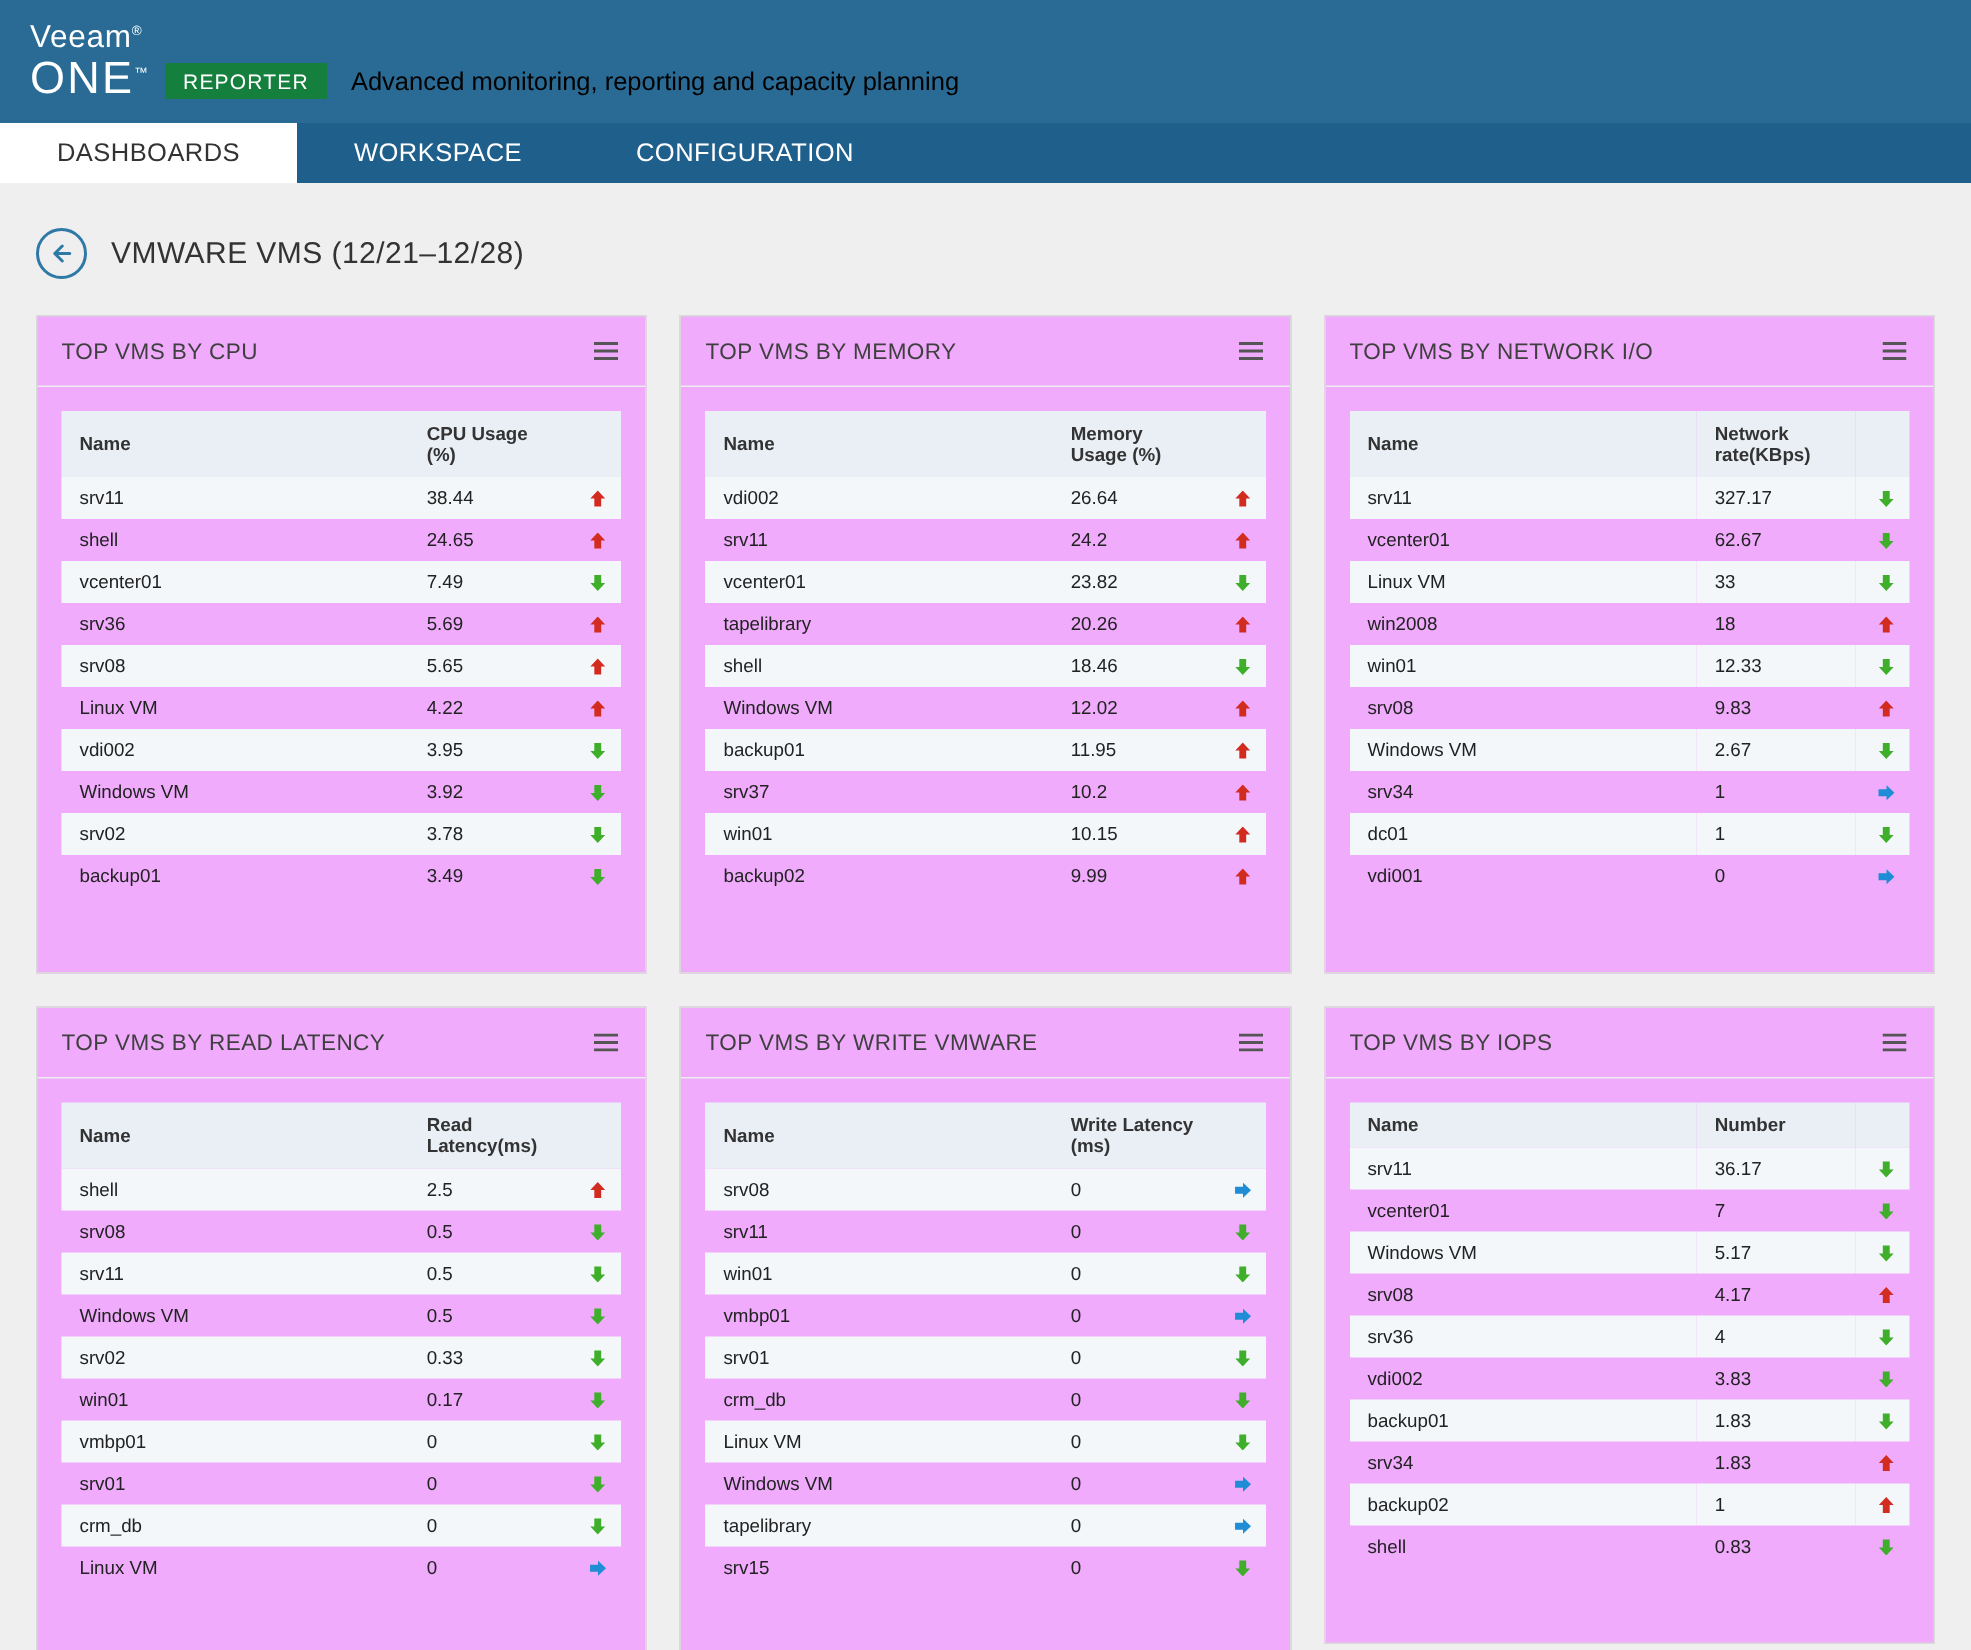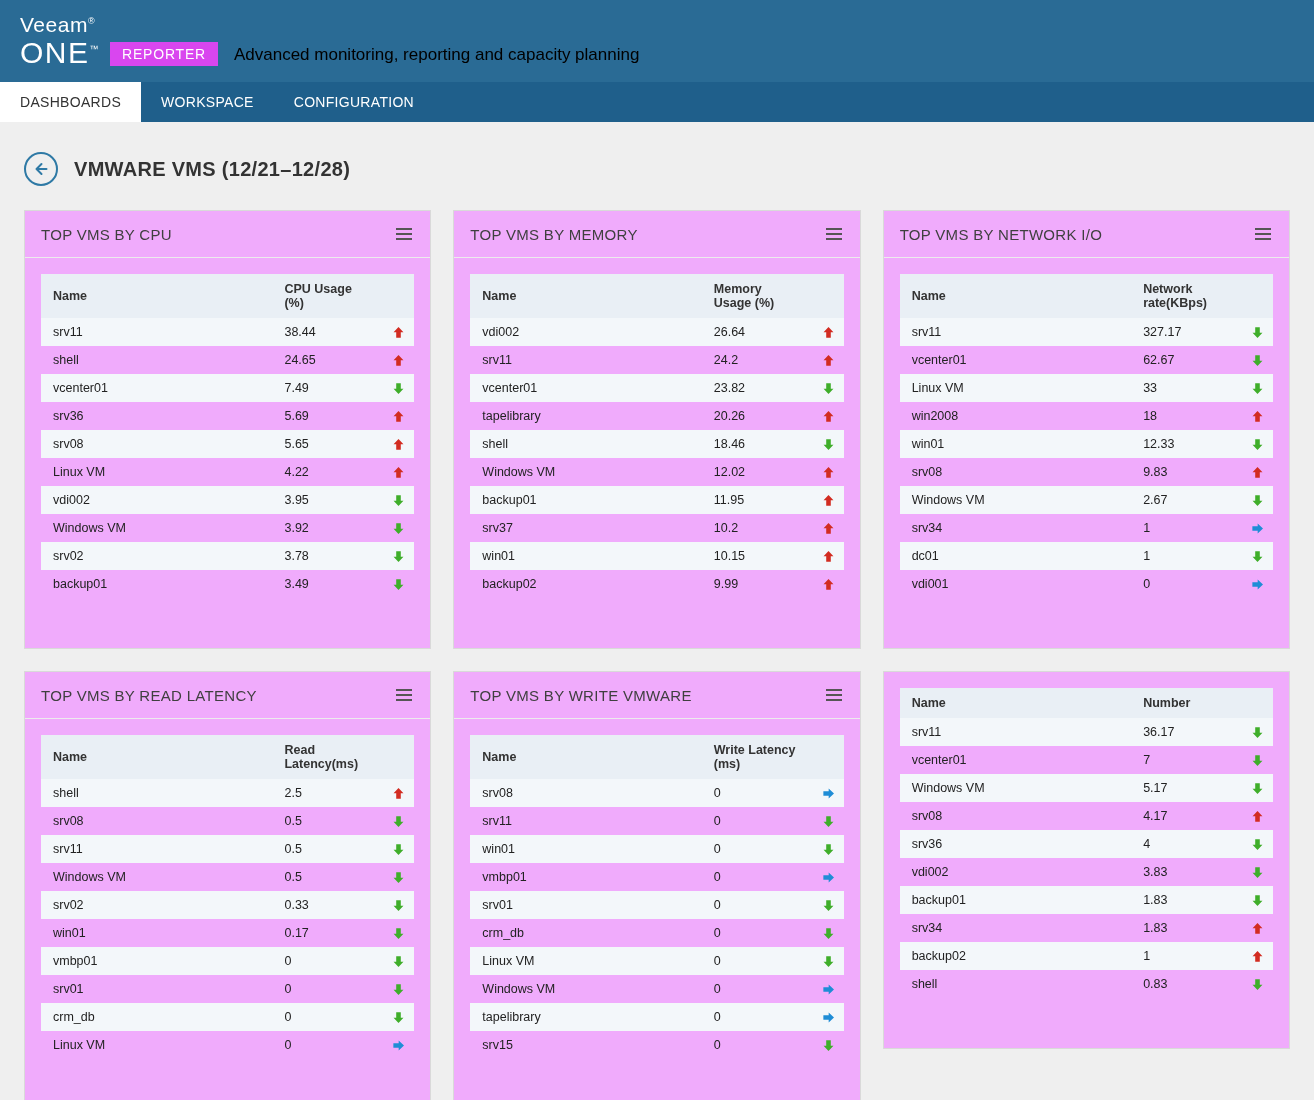--- a/index.html
+++ b/index.html
@@ -15,51 +15,51 @@
     display:flex; align-items:center;
     padding:0 14px 0 20px;
   }
   .brand-row { display:flex; align-items:flex-end; }
   .brand-text { color:#fff; line-height:1; }
   .brand-veeam { font-size:21px; letter-spacing:.5px; }
   .brand-veeam sup { font-size:9px; vertical-align:super; }
   .brand-one { font-size:30px; letter-spacing:1.5px; margin-top:3px; }
   .brand-one sup { font-size:9px; vertical-align:super; }
   .badge {
-    background:#d946ef; color:#fff;
+    background:#15803d; color:#fff;
     font-size:14px; letter-spacing:.8px;
     padding:4px 12px; margin-left:10px; margin-bottom:2px;
   }
   .tagline {
     color:#000000; font-size:17px;
     margin-left:16px; margin-bottom:3px;
   }
   .header-right { margin-left:auto; display:flex; align-items:center; }
   .login-info { line-height:1.45; }
   .login-label { color:#d3e4ef; font-size:12.5px; }
   .login-user { color:#fff; font-size:13px; font-weight:bold; }
   .vdivider { width:1px; height:46px; background:rgba(255,255,255,.35); margin:0 20px; }
   .signout { color:#fff; font-size:13px; text-decoration:none; cursor:pointer; }
   
   .navbar { background:#1f5f8b; height:40px; display:flex; }
   .nav-tab {
-    line-height:40px; padding:0 20px;
-    color:#fff; font-size:14px; letter-spacing:.3px;
+    line-height:40px; padding:0 38px;
+    color:#fff; font-size:17px; letter-spacing:.3px;
     cursor:pointer; white-space:nowrap;
   }
   .nav-tab.active { background:#fff; color:#333; }
   
   .title-row { display:flex; align-items:center; padding:30px 24px 24px; gap:16px; }
   .back-btn {
     width:34px; height:34px; border-radius:50%;
     border:2px solid #2e79a5; background:transparent;
     display:flex; align-items:center; justify-content:center;
     cursor:pointer; flex:0 0 auto;
   }
-  .page-title { font-size:20px; font-weight:700; color:#333; letter-spacing:.3px; }
+  .page-title { font-size:20px; font-weight:400; color:#333; letter-spacing:.3px; }
   
   .grid {
     display:grid; grid-template-columns:repeat(3,1fr);
     gap:22px; padding:0 24px 26px; align-items:start;
   }
   .panel { background:#f0abfc; border:1px solid #d9d9d9; }
   .panel-header {
     display:flex; align-items:center; justify-content:space-between;
     padding:14px 16px; border-bottom:1px solid #ececec;
   }
@@ -580,20 +580,30 @@
                 <td class="cell-value">0</td>
                 <td class="cell-trend"><svg viewBox="0 0 12 12" width="11" height="11" class="arrow arrow-down">
                     <path d="M6 0 L11.4 5.8 H8.5 V11.6 H3.5 V5.8 H0.6 Z" fill="#3fae2a"></path>
                   </svg></td>
               </tr>
             </tbody>
       </table>
     </div>
   </section>
       <section class="panel">
+    <div class="panel-header">
+      <h2 class="panel-title">TOP VMS BY IOPS</h2>
+      <button class="menu-btn">
+        <svg width="16" height="12" viewBox="0 0 16 12">
+          <rect y="0" width="16" height="2" fill="#555"></rect>
+          <rect y="5" width="16" height="2" fill="#555"></rect>
+          <rect y="10" width="16" height="2" fill="#555"></rect>
+        </svg>
+      </button>
+    </div>
     <div class="panel-body">
       <table class="vm-table">
         <thead>
           <tr>
             <th class="cell-name">Name</th>
             <th class="cell-value">Number</th>
             <th class="cell-trend"></th>
           </tr>
         </thead>
         <tbody>

